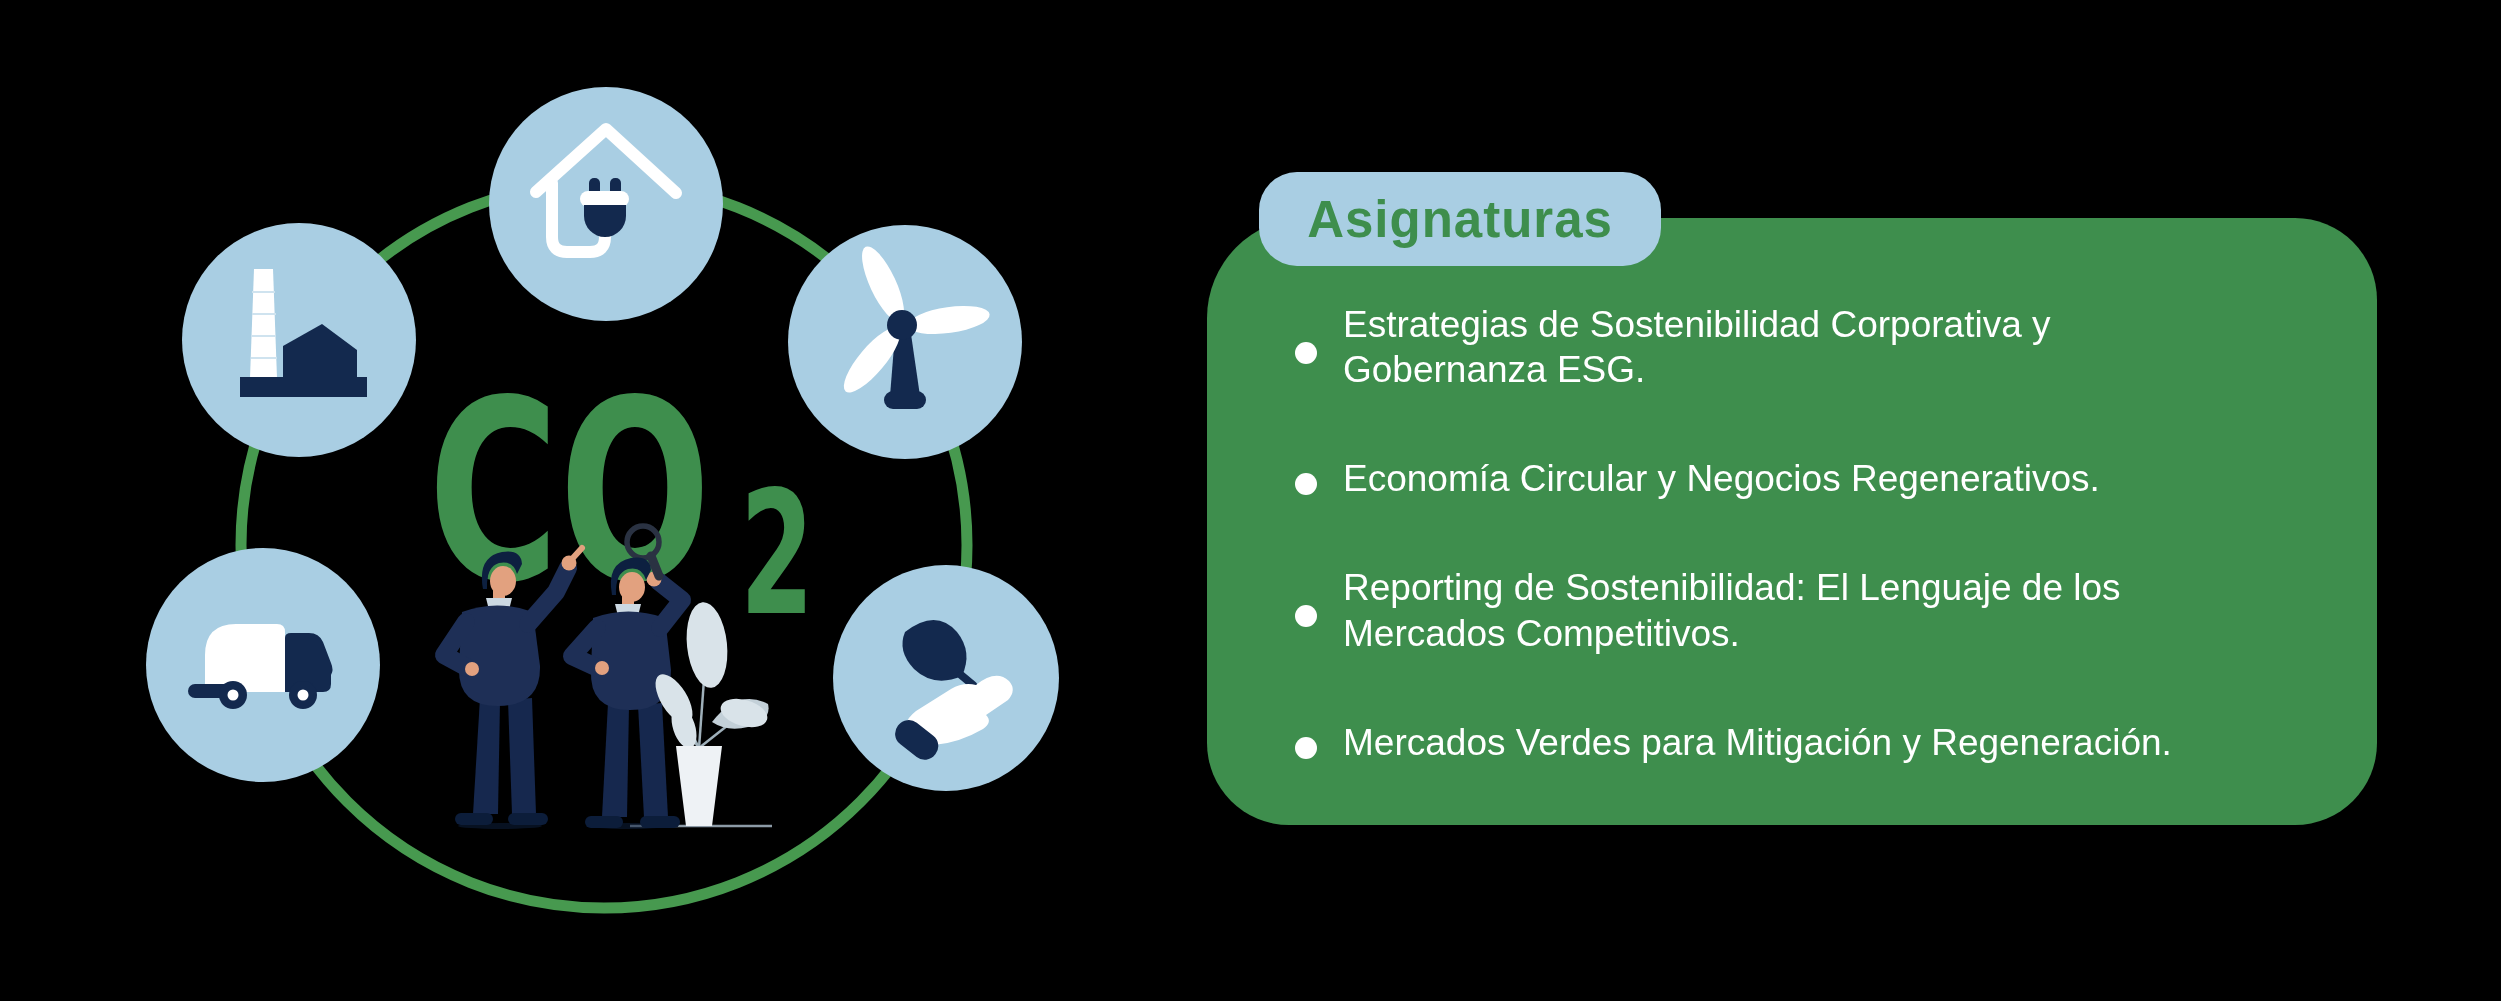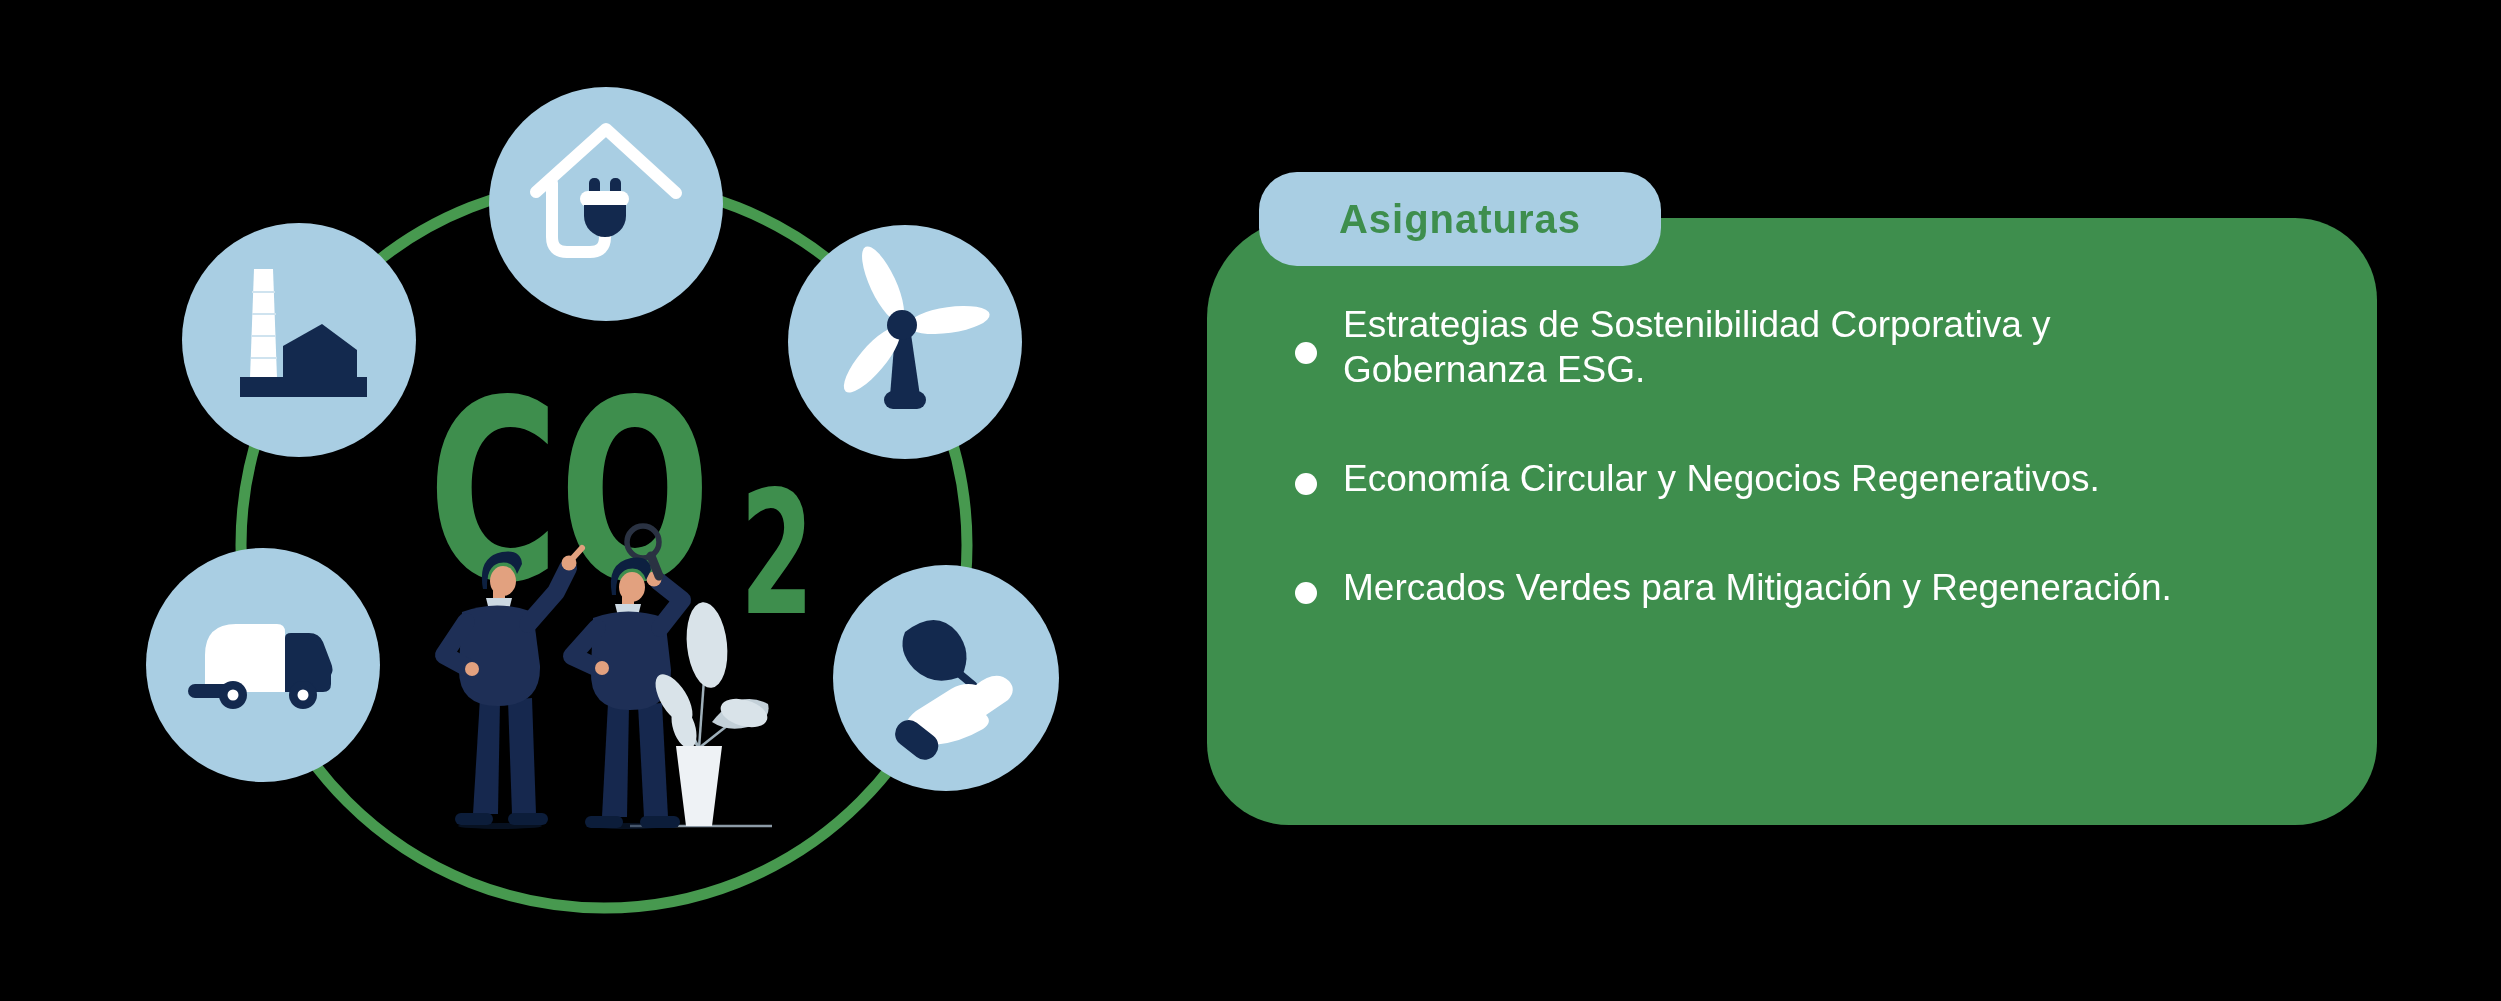--- a/index.html
+++ b/index.html
@@ -5,21 +5,21 @@
   html,body{margin:0;padding:0;background:#000;}
   .stage{position:relative;width:2501px;height:1001px;background:#000;overflow:hidden;
          font-family:"Liberation Sans",sans-serif;}
   .illustration{position:absolute;left:0;top:0;}
 
   
   .panel{position:absolute;left:1207px;top:218px;width:1170px;height:607px;
          background:#3e8e4d;border-radius:100px 82px 82px 82px;}
   .badge{position:absolute;left:52px;top:-46px;width:402px;height:94px;background:#a9cee3;
          border-radius:38px;display:flex;align-items:center;justify-content:center;}
-  .badge-label{color:#3e8e4d;font-size:40px;font-weight:bold;letter-spacing:1px;}
+  .badge-label{color:#3e8e4d;font-size:51px;font-weight:bold;letter-spacing:1px;}
   .items{position:absolute;left:88px;top:84px;margin:0;padding:0;list-style:none;
          display:flex;flex-direction:column;gap:64px;}
   .item{display:flex;align-items:center;gap:26px;color:#fff;font-size:37px;line-height:1.22;}
   .dot{flex:0 0 auto;width:22px;height:22px;border-radius:50%;background:#fff;margin-top:11px;}
   .txt{display:block;width:830px;}
 </style>
 </head>
 <body>
 
 <div class="stage">
@@ -153,17 +153,21 @@
       <li class="item">
         <span class="dot"></span>
         <span class="txt">Estrategias de Sostenibilidad Corporativa y Gobernanza ESG.</span>
       </li>
       <li class="item">
         <span class="dot"></span>
         <span class="txt">Economía Circular y Negocios Regenerativos.</span>
       </li>
       <li class="item">
         <span class="dot"></span>
+        <span class="txt">Reporting de Sostenibilidad: El Lenguaje de los Mercados Competitivos.</span>
+      </li>
+      <li class="item">
+        <span class="dot"></span>
         <span class="txt">Mercados Verdes para Mitigación y Regeneración.</span>
       </li>
     </ul>
   </section>
 </div>
 
 </body></html>

